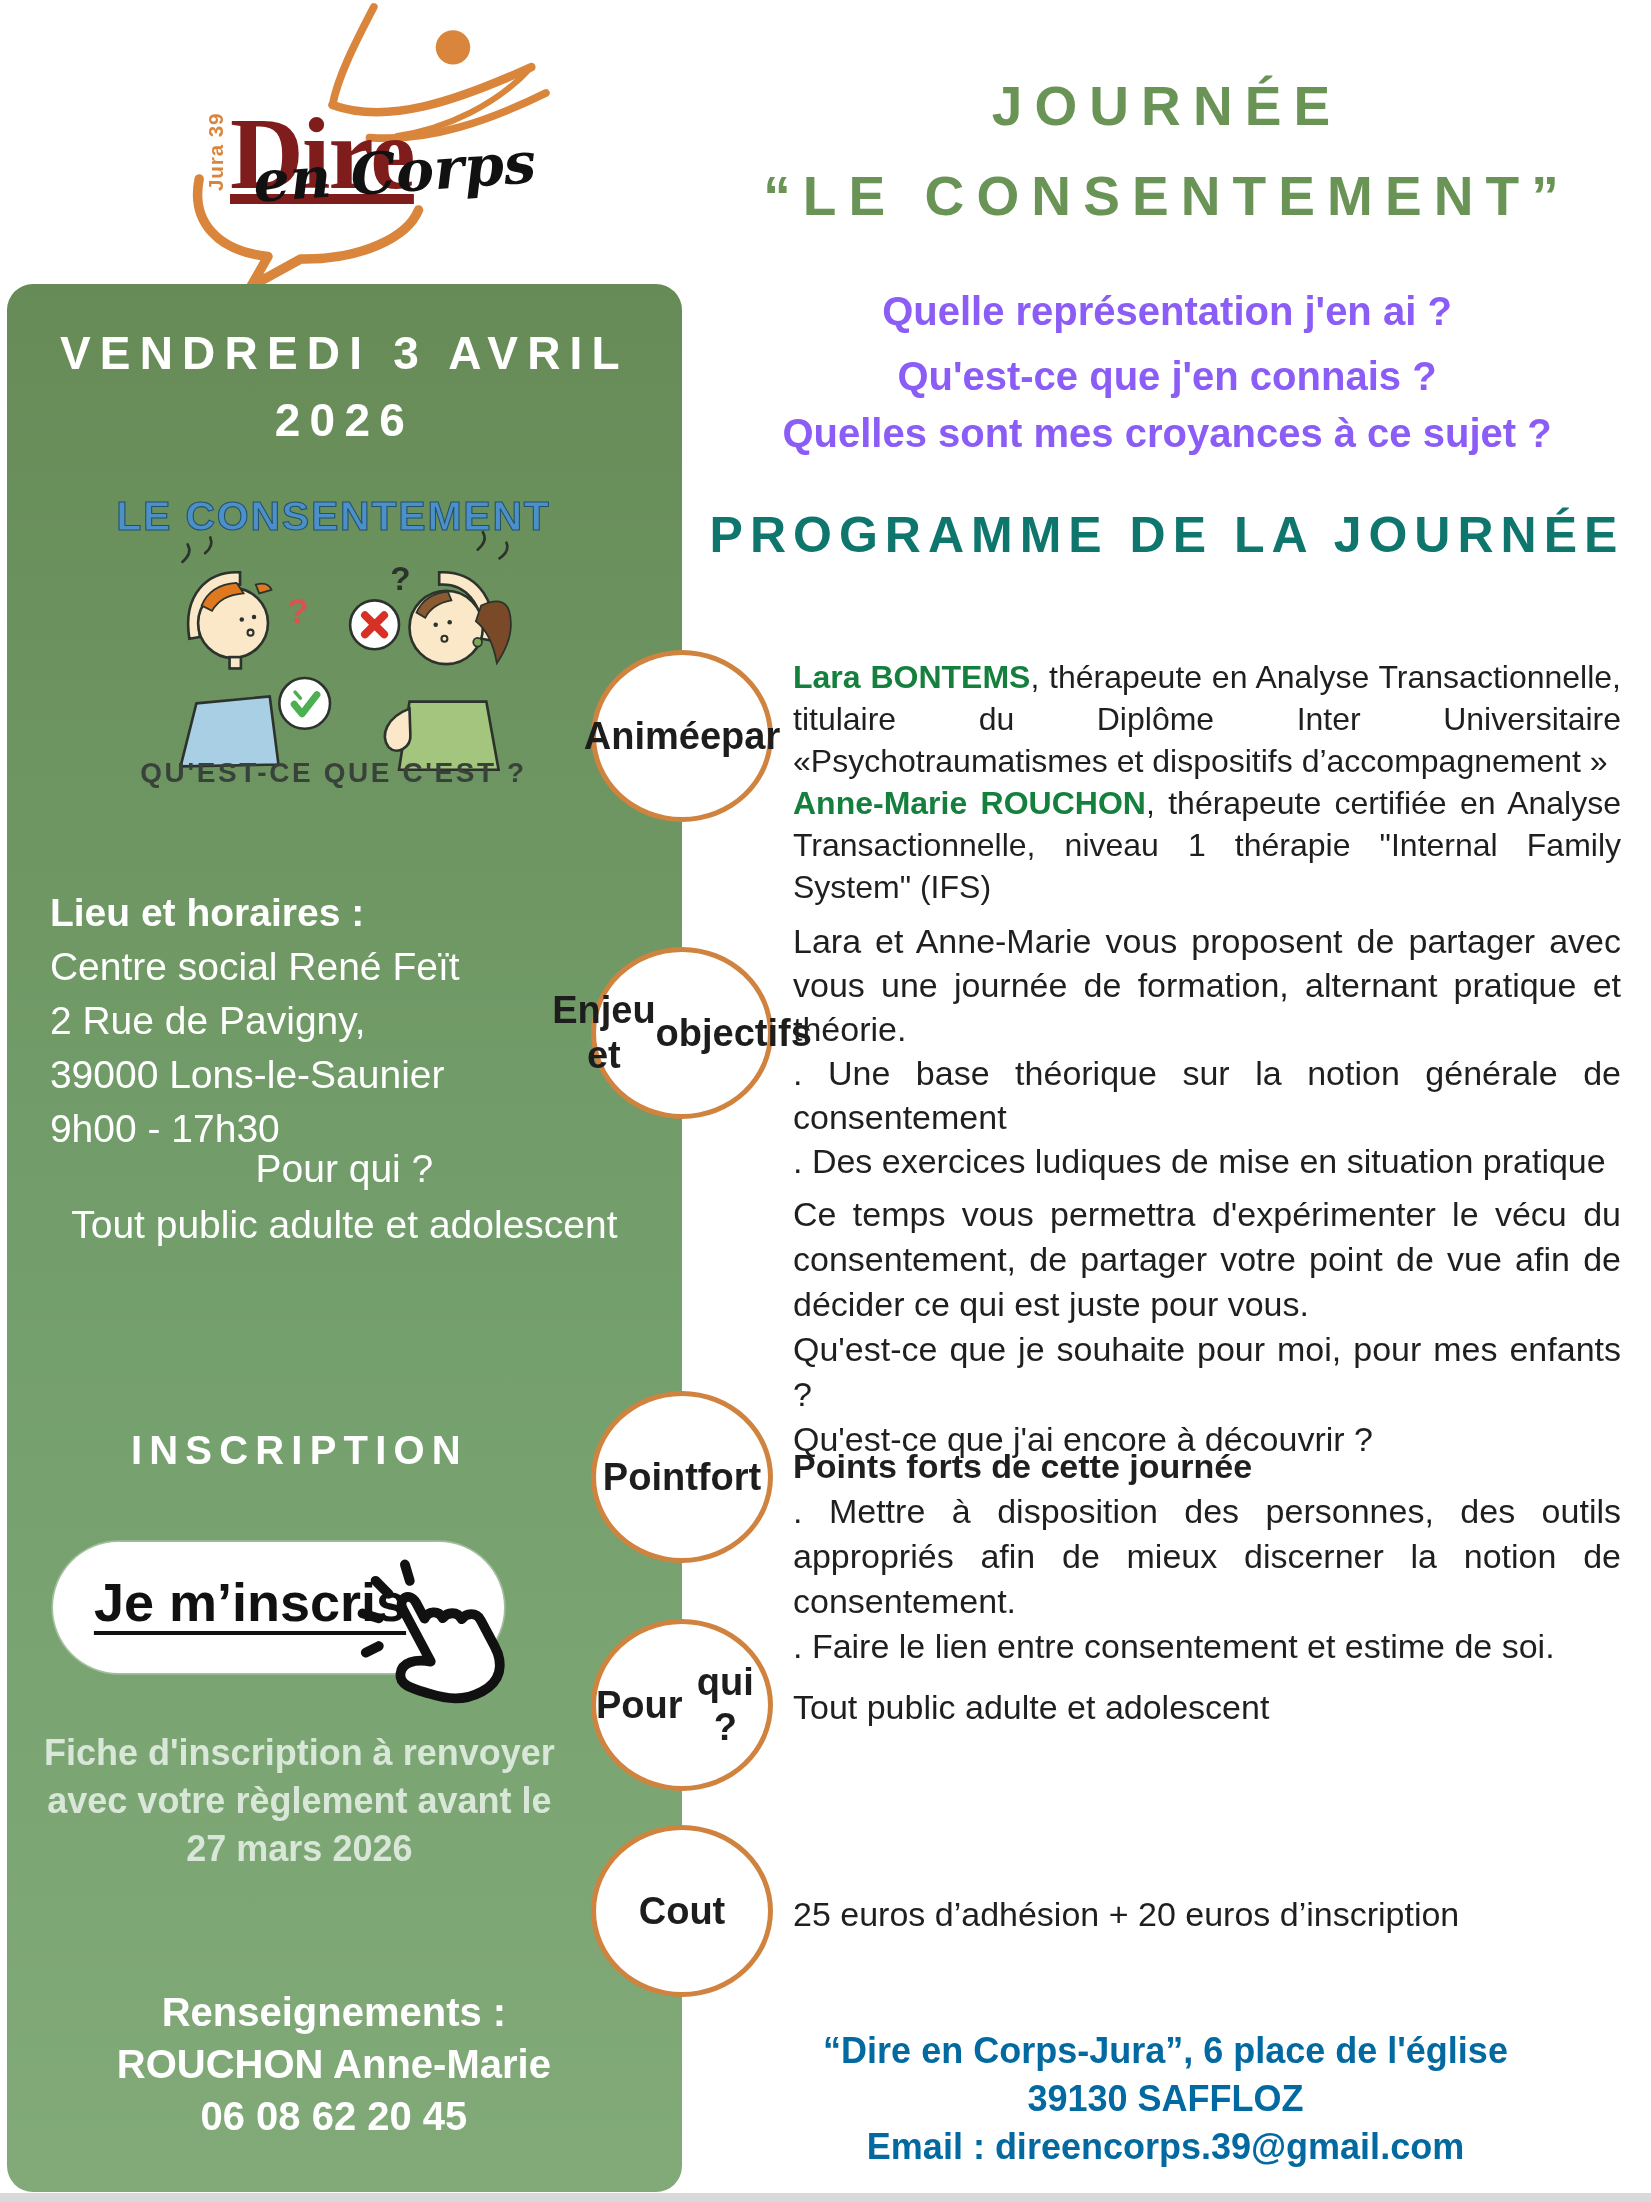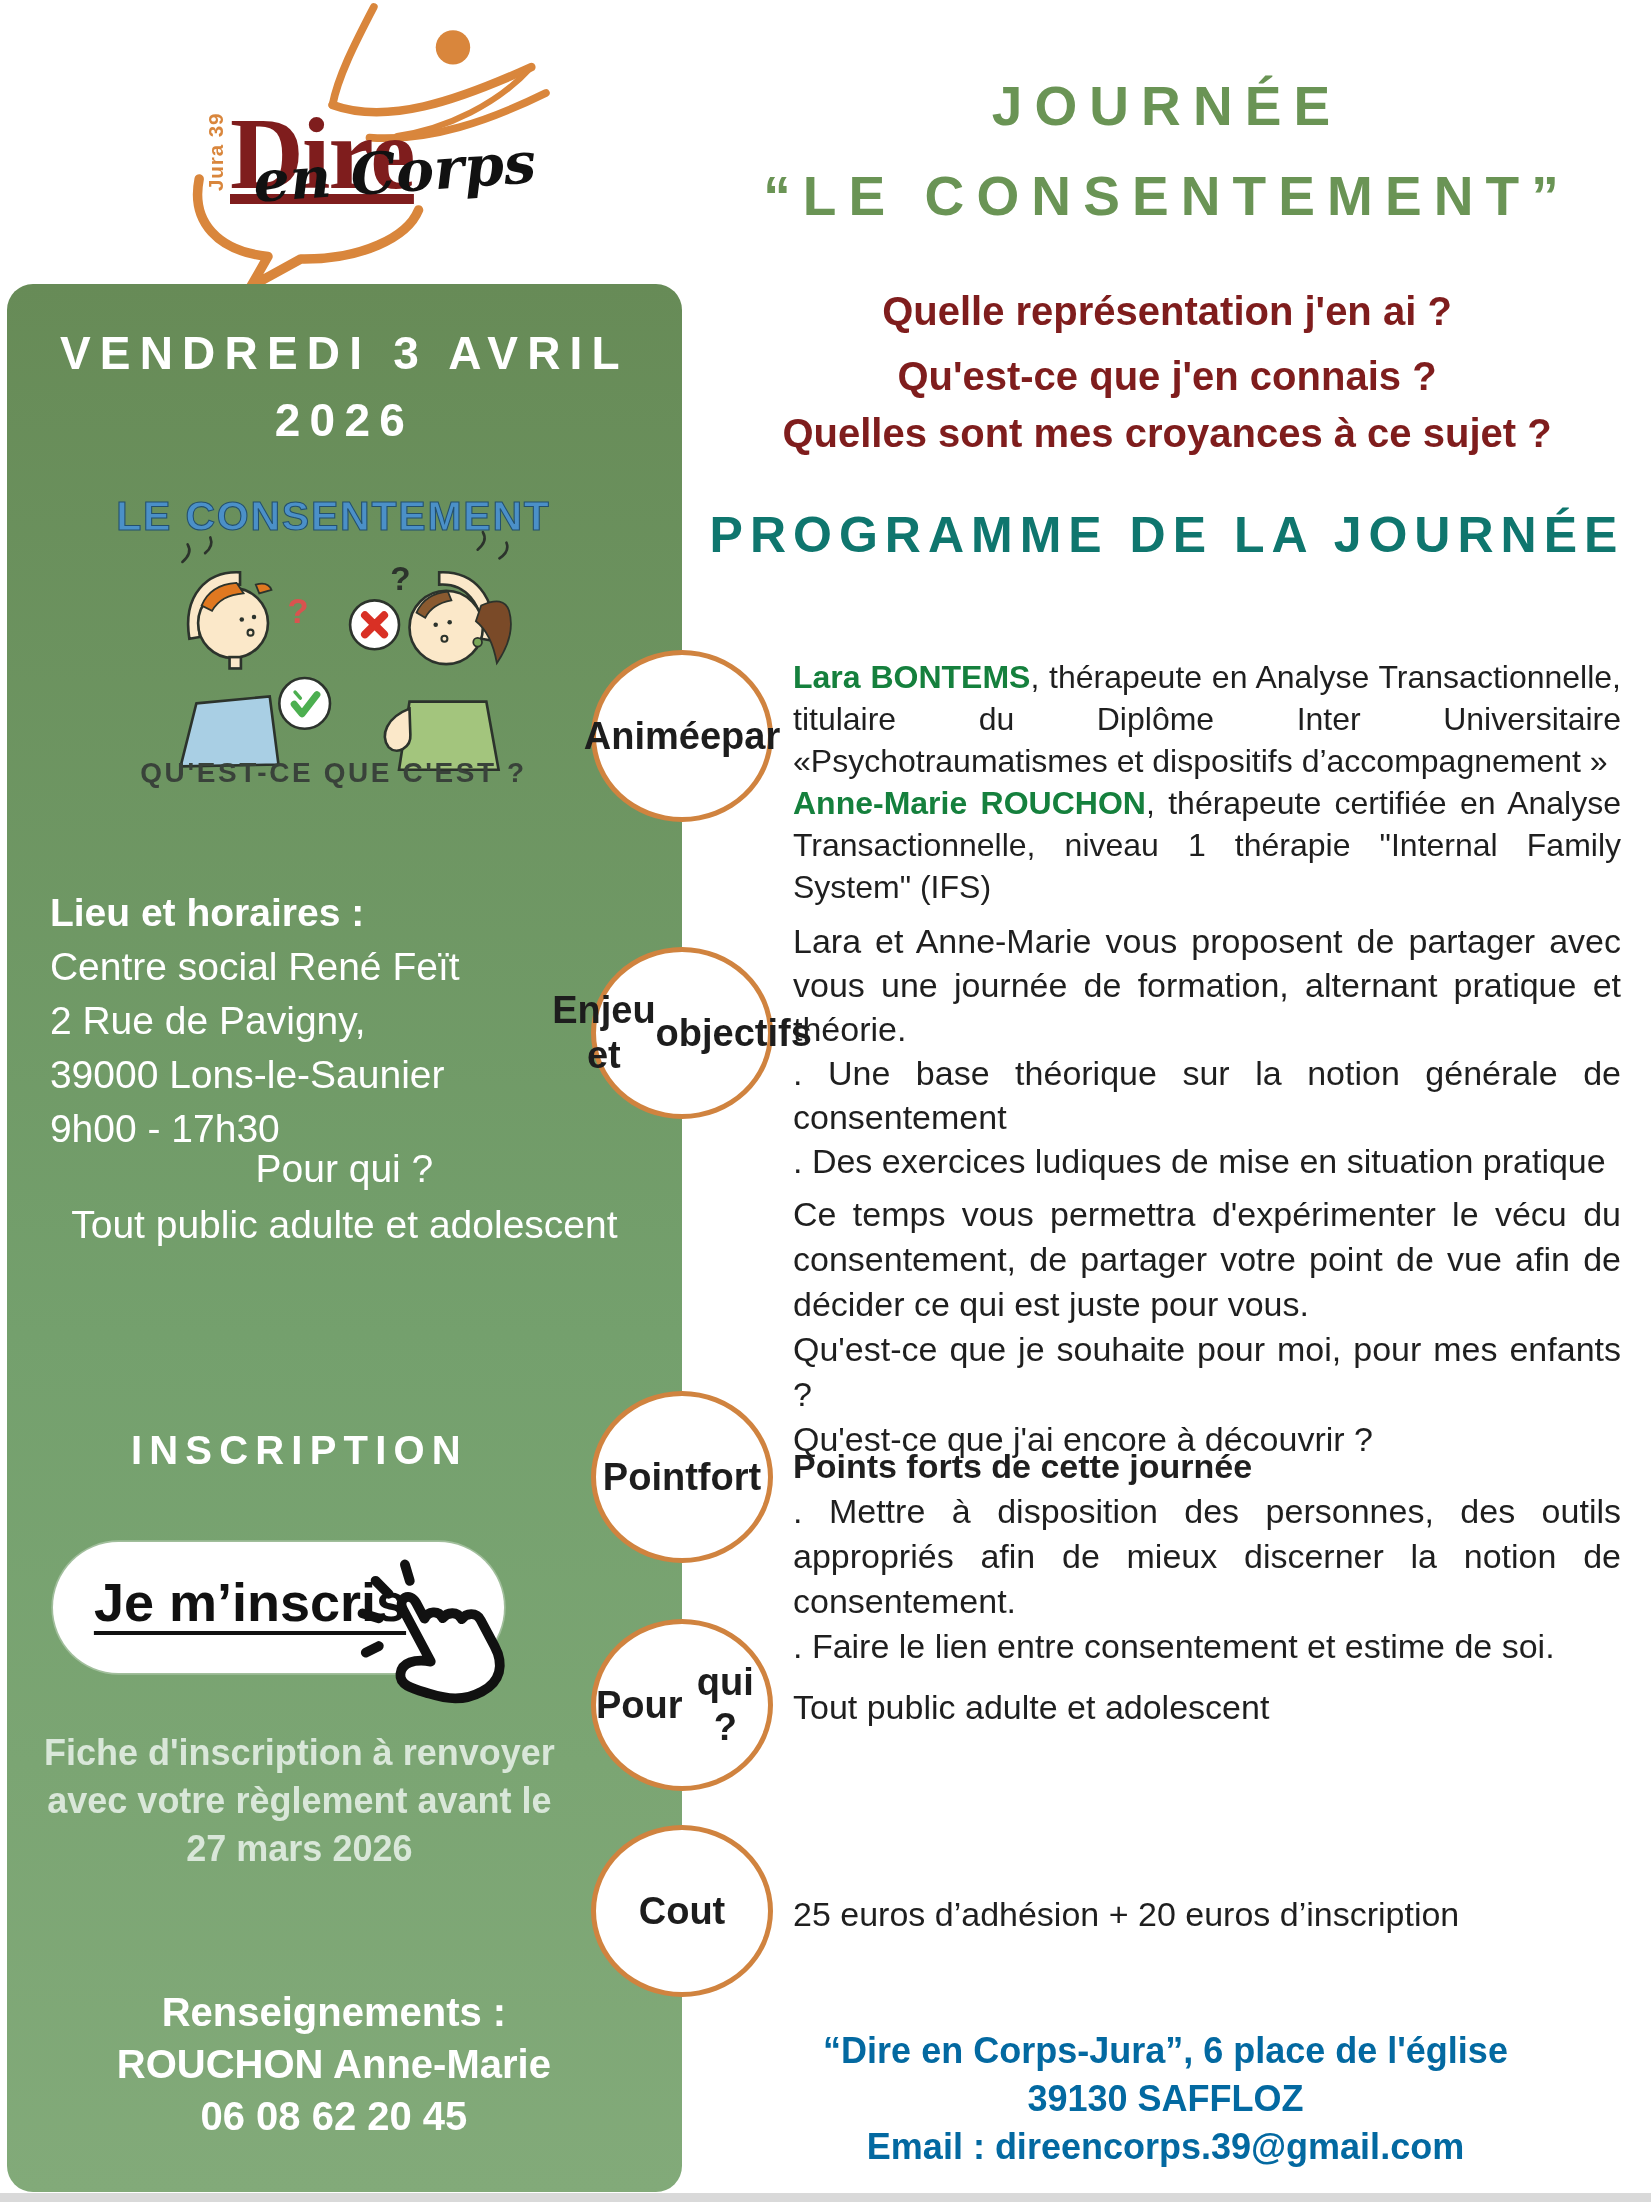--- a/index.html
+++ b/index.html
@@ -15,21 +15,21 @@
   .logo-dire{position:absolute;left:153px;top:95px;font-family:"Liberation Serif",serif;
              font-weight:bold;font-size:102px;color:#7f1d1d;letter-spacing:-1.7px;text-decoration:underline;}
   .logo-encorps{position:absolute;left:176px;top:138px;font-family:"DejaVu Serif",serif;
              font-style:italic;font-weight:bold;font-size:57px;color:#111;transform:rotate(-4deg);}
 
   
   .rhead{position:absolute;left:682px;top:0;width:970px;text-align:center;}
   .title-green{color:#6a9455;font-weight:bold;font-size:55px;letter-spacing:0.22em;line-height:1.0;}
   .t1{position:absolute;left:0;top:79px;width:100%;}
   .t2{position:absolute;left:0;top:169px;width:100%;}
-  .quest{position:absolute;left:0;width:100%;color:#7f1d1d;font-weight:bold;font-size:40px;}
+  .quest{position:absolute;left:0;width:100%;color:#8b5cf6;font-weight:bold;font-size:40px;}
   .q1{top:289px;} .q2{top:354px;} .q3{top:411px;}
   .prog{position:absolute;left:0;top:506px;width:100%;color:#0f766e;font-weight:bold;
         font-size:50px;letter-spacing:0.14em;}
 
   
   .sidebar{position:absolute;left:6.9px;top:284px;width:675px;height:1908px;border-radius:26px;
            background:linear-gradient(180deg,#678b57 0%,#74a06d 55%,#82aa79 100%);color:#fff;}
   .date{position:absolute;left:0;top:36px;width:100%;text-align:center;font-weight:bold;
         font-size:46px;letter-spacing:0.20em;line-height:1.45;}
   .venue{position:absolute;left:43px;top:558px;font-size:39px;line-height:54px;}

